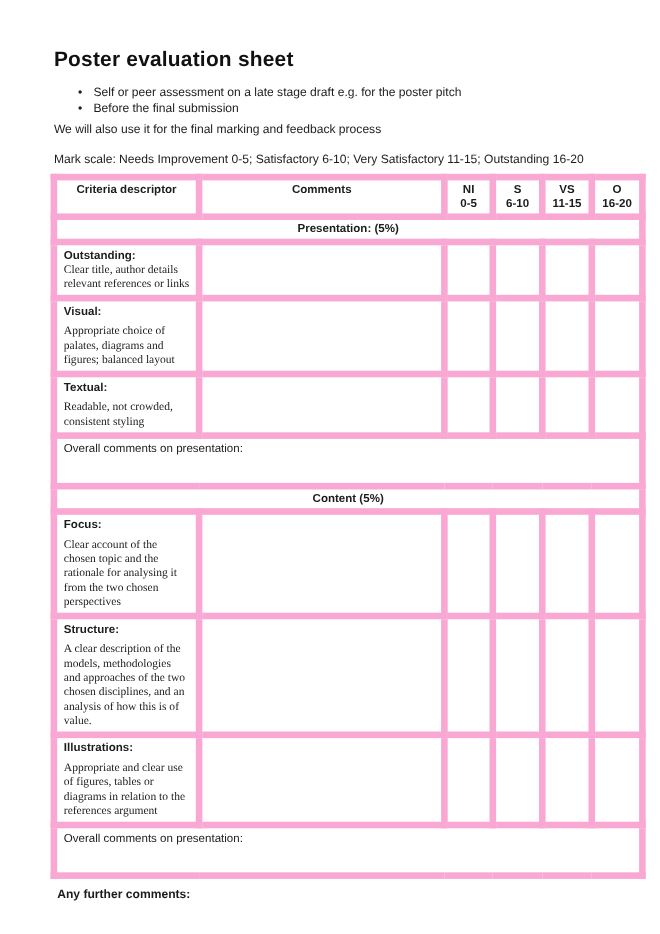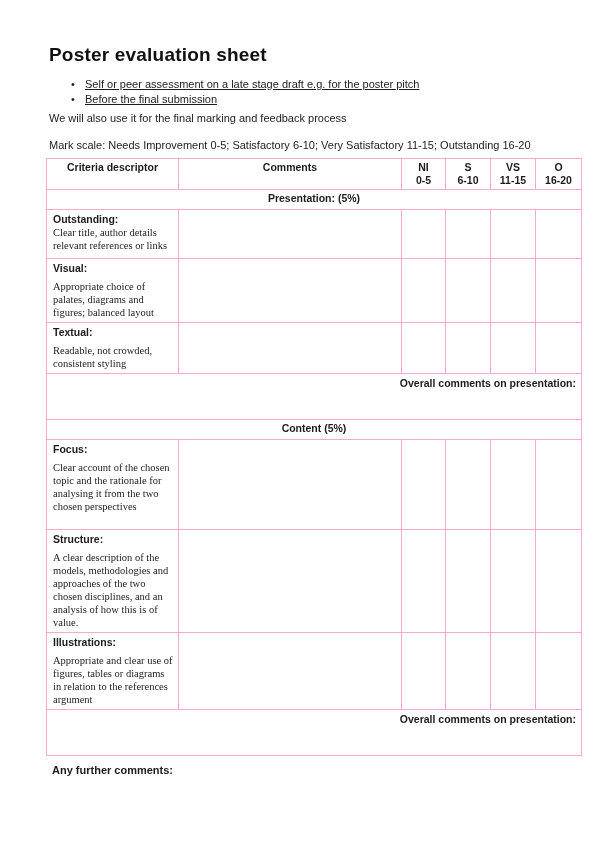--- a/index.html
+++ b/index.html
@@ -28,40 +28,39 @@
   }
   ul.bullets {
     list-style: none;
     margin: 2px 0 4px 3px;
   }
   ul.bullets li {
     font-size: 11px;
     line-height: 15px;
     padding-left: 36px;
     position: relative;
-    text-decoration: underline;
   }
   ul.bullets li::before {
     content: "•";
     position: absolute;
     left: 22px;
     top: 0;
     font-size: 11px;
   }
   .mark-scale { margin-bottom: 6px; margin-top: 13px; }
 
   table.eval {
     border-collapse: collapse;
     table-layout: fixed;
     width: 535px;
     font-size: 10.5px;
     line-height: 13px;
   }
   table.eval td, table.eval th {
-    border: 1px solid #f9a8d4;
+    border: 6px solid #f9a8d4;
     vertical-align: top;
     overflow: hidden;
   }
   th.col-head {
     font-weight: bold;
     text-align: center;
     vertical-align: middle;
     padding: 2px;
     line-height: 13px;
   }
@@ -69,23 +68,22 @@
     font-weight: bold;
     text-align: center;
     vertical-align: middle;
     padding: 2px;
   }
   td.criteria-cell { padding: 3px 5px 3px 6px; }
   .crit-label { font-weight: bold; }
   .crit-desc { margin-top: 0; font-family: Liberation Serif, serif; }
   .crit-desc.spaced { margin-top: 5px; }
   td.overall-cell {
-    font-weight: bold;
+    font-weight: normal;
     padding: 3px 5px 3px 6px;
-    text-align: right;
   }
   td.fill-cell { background: #ffffff; }
 
   .further {
     font-size: 11px;
     font-weight: bold;
     margin-left: 6px;
     margin-top: 8px;
   }
 </style>

